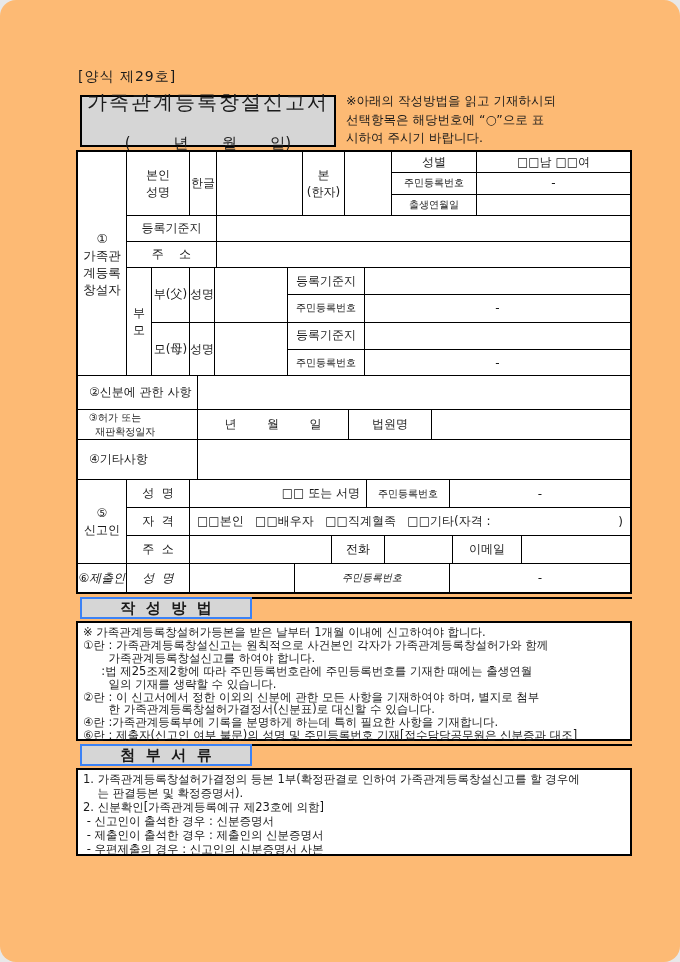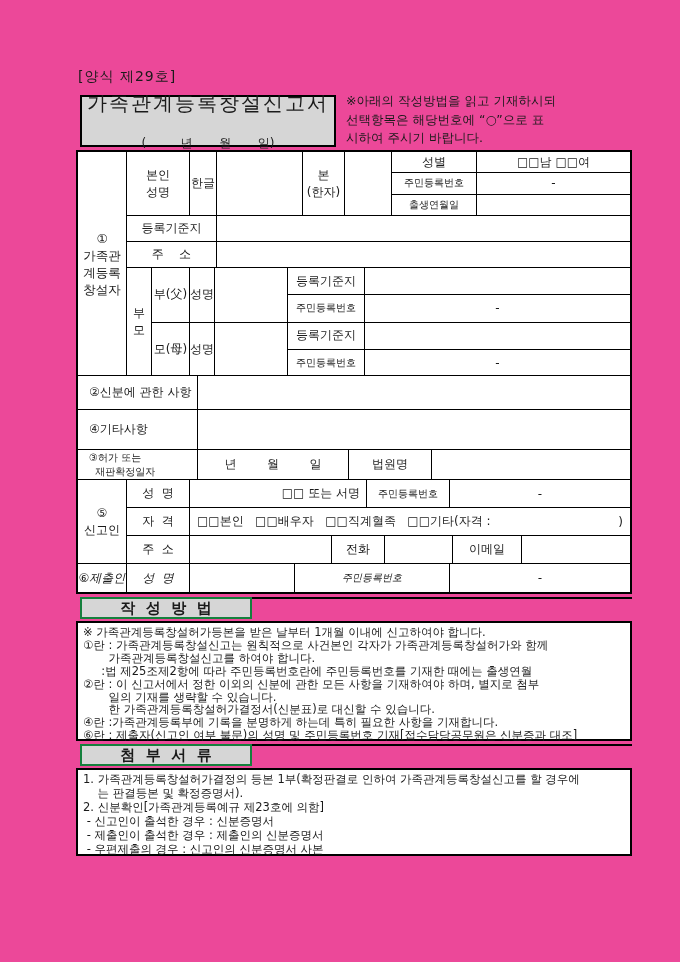--- a/index.html
+++ b/index.html
@@ -1,29 +1,29 @@
 <!DOCTYPE html>
 <html><head>
 <meta charset="utf-8">
 <style>
   html,body { margin:0; padding:0; background:#e8e8e8; }
   .page {
     position:relative; width:680px; height:962px; margin:0 auto;
-    background:#ec4899; font-family:"DejaVu Sans","Liberation Sans",sans-serif;
-    color:#1a1a1a; overflow:hidden;
+    background:#fdba74; font-family:"DejaVu Sans","Liberation Sans",sans-serif;
+    color:#1a1a1a; overflow:hidden;border-radius:16px;
   }
   .form-no { position:absolute; left:78px; top:68px; font-size:14px; letter-spacing:1px; }
 
   .title-box {
     position:absolute; left:80px; top:95px; width:256px; height:52px;
     background:#d6d6d6; border:2px solid #000; box-sizing:border-box;
     display:flex; flex-direction:column; align-items:center; justify-content:center;
   }
   .title { font-size:20px; letter-spacing:2px; white-space:pre; }
-  .date-line { font-size:12px; margin-top:18px; white-space:pre; }
+  .date-line { font-size:15px; margin-top:18px; white-space:pre; }
 
   .notice {
     position:absolute; left:346px; top:92px; width:290px;
     font-size:12.5px; line-height:18.5px; white-space:pre-line;
   }
 
   .main-table {
     position:absolute; left:76px; top:150px; width:556px;
     border:2px solid #000; box-sizing:border-box; background:#fff;
   }
@@ -41,21 +41,21 @@
   .pl { white-space:pre-line; }
   .pre { white-space:pre; }
   .left { justify-content:flex-start; text-align:left; padding-left:11px; }
   .right { justify-content:flex-end; padding-right:6px; }
   .between { justify-content:space-between; padding:0 7px; text-align:left; }
   .small { font-size:10px; }
   .grow { flex:1; }
 
   .sec-header {
     position:absolute; left:80px; width:172px; height:22px;
-    background:#d6d6d6; border:2px solid #15803d; box-sizing:border-box;
+    background:#d6d6d6; border:2px solid #3b82f6; box-sizing:border-box;
     display:flex; align-items:center; justify-content:center;
     font-size:15px; font-weight:bold; white-space:pre;
   }
   .sec-header-line { position:absolute; height:0; border-top:2px solid #000; }
   .sec-body {
     position:absolute; left:76px; width:556px; border:2px solid #000;
     box-sizing:border-box; padding:3px 5px; background:#fff;
   }
   .sec-body .ln { font-size:11.5px; line-height:12.9px; white-space:pre; overflow:hidden; }
   .attach .ln { line-height:13.9px; }
@@ -156,30 +156,30 @@
           </div>
         </div>
       </div>
     </div>
 
     <div class="band" style="height:34px">
       <div class="c left" style="width:120px">②신분에 관한 사항</div>
       <div class="c grow"></div>
     </div>
 
-    <div class="band" style="height:40px">
-      <div class="c left" style="width:120px">④기타사항</div>
-      <div class="c grow"></div>
-    </div>
-
     <div class="band" style="height:30px">
       <div class="c left pre small" style="width:120px">③허가 또는
   재판확정일자</div>
       <div class="c pre" style="width:151px">년        월        일</div>
       <div class="c" style="width:83px">법원명</div>
+      <div class="c grow"></div>
+    </div>
+
+    <div class="band" style="height:40px">
+      <div class="c left" style="width:120px">④기타사항</div>
       <div class="c grow"></div>
     </div>
 
     <div class="band" style="height:84px">
       <div class="c pl" style="width:49px;line-height:17px">⑤
 신고인</div>
       <div class="col grow">
         <div class="vrow">
           <div class="c pre" style="width:63px">성  명</div>
           <div class="c right" style="width:177px">□□ 또는 서명</div>
@@ -214,22 +214,22 @@
 
   </div>
 
   <div class="sec-header" style="top:597px">작  성  방  법</div>
   <div class="sec-header-line" style="left:252px;top:597px;width:380px"></div>
   <div class="sec-body" style="top:621px;height:120px">
     <div class="ln">※ 가족관계등록창설허가등본을 받은 날부터 1개월 이내에 신고하여야 합니다.</div>
     <div class="ln">①란 : 가족관계등록창설신고는 원칙적으로 사건본인 각자가 가족관계등록창설허가와 함께</div>
     <div class="ln">       가족관계등록창설신고를 하여야 합니다.</div>
     <div class="ln">     :법 제25조제2항에 따라 주민등록번호란에 주민등록번호를 기재한 때에는 출생연월</div>
+    <div class="ln">       일의 기재를 생략할 수 있습니다.</div>
     <div class="ln">②란 : 이 신고서에서 정한 이외의 신분에 관한 모든 사항을 기재하여야 하며, 별지로 첨부</div>
-    <div class="ln">       일의 기재를 생략할 수 있습니다.</div>
     <div class="ln">       한 가족관계등록창설허가결정서(신분표)로 대신할 수 있습니다.</div>
     <div class="ln">④란 :가족관계등록부에 기록을 분명하게 하는데 특히 필요한 사항을 기재합니다.</div>
     <div class="ln">⑥란 : 제출자(신고인 여부 불문)의 성명 및 주민등록번호 기재[접수담당공무원은 신분증과 대조]</div>
   </div>
 
   <div class="sec-header" style="top:744px">첨  부  서  류</div>
   <div class="sec-header-line" style="left:252px;top:744px;width:380px"></div>
   <div class="sec-body attach" style="top:768px;height:88px">
     <div class="ln">1. 가족관계등록창설허가결정의 등본 1부(확정판결로 인하여 가족관계등록창설신고를 할 경우에</div>
     <div class="ln">    는 판결등본 및 확정증명서).</div>

